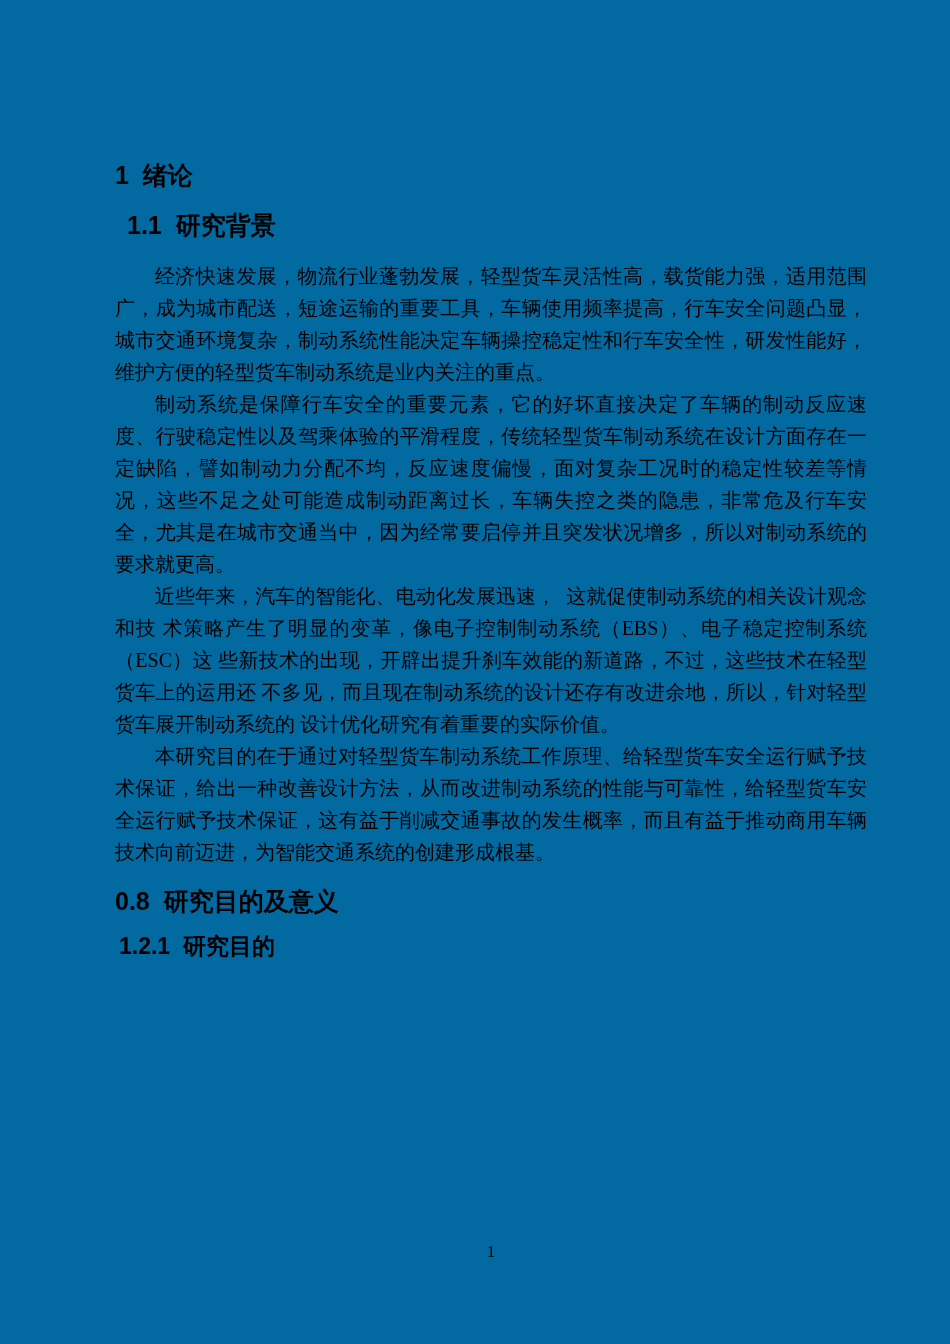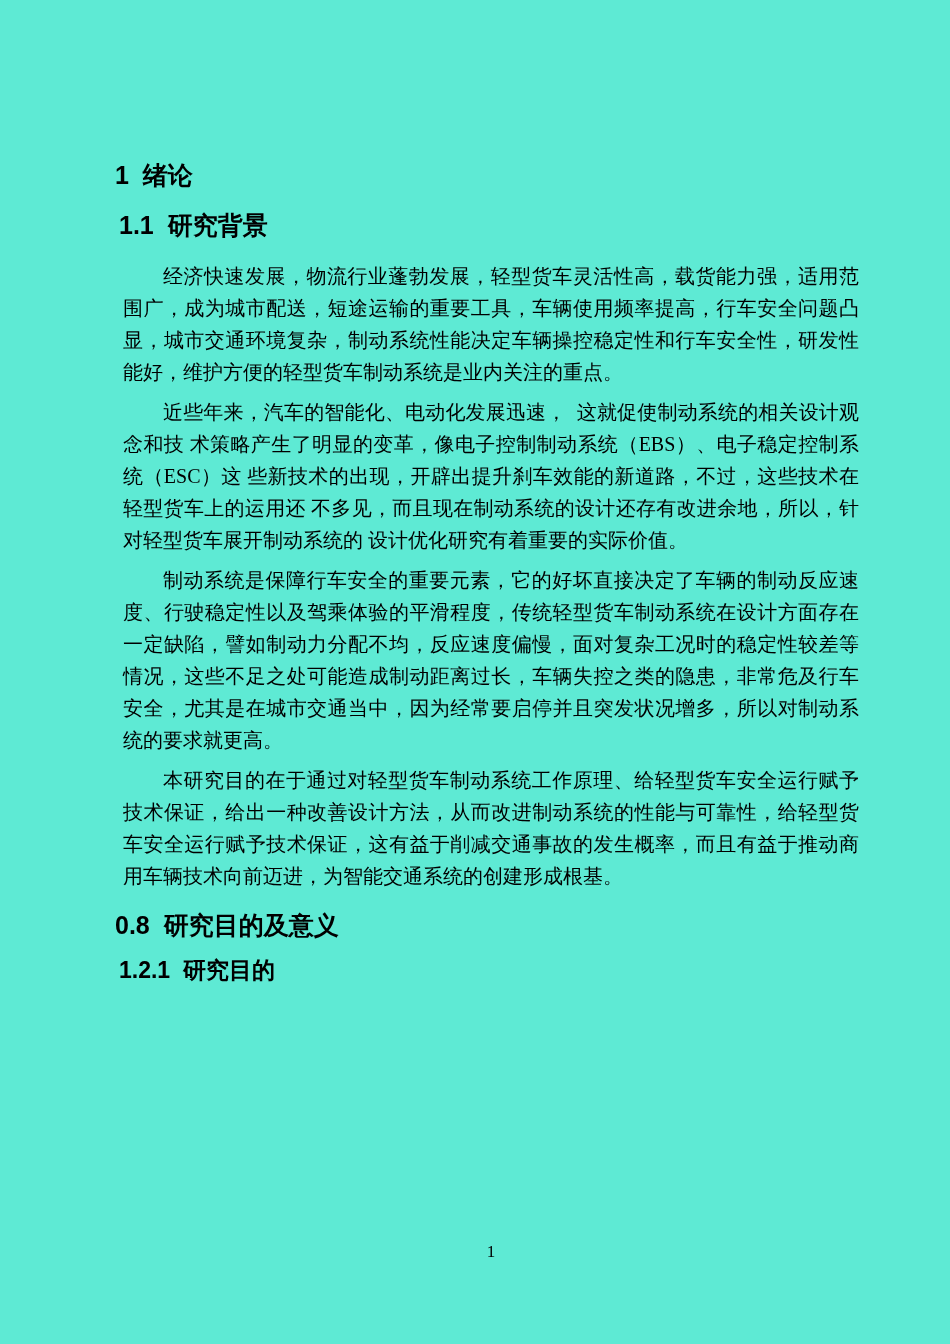--- a/index.html
+++ b/index.html
@@ -4,21 +4,21 @@
 <style>
   html, body {
     margin: 0;
     padding: 0;
     background: #ffffff;
   }
   .page {
     position: relative;
     width: 950px;
     height: 1344px;
-    background: #5eead4;
+    background: #0369a1;
     color: #000000;
     font-family: "Liberation Serif", serif;
     overflow: hidden;
   }
   .content {
     position: absolute;
     left: 115px;
     top: 158px;
     width: 752px;
   }
@@ -28,38 +28,38 @@
     font-size: 25px;
     line-height: 34px;
     margin: 0 0 16px 0;
     white-space: pre-wrap;
   }
   .h2 {
     font-family: "Liberation Sans", sans-serif;
     font-weight: bold;
     font-size: 25px;
     line-height: 34px;
-    margin: 0 0 18px 4px;
+    margin: 0 0 18px 12px;
     white-space: pre-wrap;
   }
   .h2.mid {
     margin: 16px 0 12px 0;
   }
   .h3 {
     font-family: "Liberation Sans", sans-serif;
     font-weight: bold;
     font-size: 23px;
     line-height: 32px;
     margin: 0 0 12px 4px;
     white-space: pre-wrap;
   }
   .para {
     font-size: 20px;
     line-height: 32px;
-    margin: 8px;
+    margin: 0;
     text-align: justify;
     text-justify: inter-ideograph;
     text-indent: 40px;
     white-space: pre-wrap;
     word-break: break-all;
   }
   .footer {
     position: absolute;
     left: 115px;
     top: 1242px;
@@ -74,23 +74,23 @@
 
 <div class="page">
   <main class="content">
 
     <div class="h1">1  绪论</div>
 
     <div class="h2">1.1  研究背景</div>
 
     <p class="para">经济快速发展，物流行业蓬勃发展，轻型货车灵活性高，载货能力强，适用范围广，成为城市配送，短途运输的重要工具，车辆使用频率提高，行车安全问题凸显，城市交通环境复杂，制动系统性能决定车辆操控稳定性和行车安全性，研发性能好，维护方便的轻型货车制动系统是业内关注的重点。</p>
 
+    <p class="para">制动系统是保障行车安全的重要元素，它的好坏直接决定了车辆的制动反应速度、行驶稳定性以及驾乘体验的平滑程度，传统轻型货车制动系统在设计方面存在一定缺陷，譬如制动力分配不均，反应速度偏慢，面对复杂工况时的稳定性较差等情况，这些不足之处可能造成制动距离过长，车辆失控之类的隐患，非常危及行车安全，尤其是在城市交通当中，因为经常要启停并且突发状况增多，所以对制动系统的要求就更高。</p>
+
     <p class="para">近些年来，汽车的智能化、电动化发展迅速，  这就促使制动系统的相关设计观念和技 术策略产生了明显的变革，像电子控制制动系统（EBS）、电子稳定控制系统（ESC）这 些新技术的出现，开辟出提升刹车效能的新道路，不过，这些技术在轻型货车上的运用还 不多见，而且现在制动系统的设计还存有改进余地，所以，针对轻型货车展开制动系统的 设计优化研究有着重要的实际价值。</p>
-
-    <p class="para">制动系统是保障行车安全的重要元素，它的好坏直接决定了车辆的制动反应速度、行驶稳定性以及驾乘体验的平滑程度，传统轻型货车制动系统在设计方面存在一定缺陷，譬如制动力分配不均，反应速度偏慢，面对复杂工况时的稳定性较差等情况，这些不足之处可能造成制动距离过长，车辆失控之类的隐患，非常危及行车安全，尤其是在城市交通当中，因为经常要启停并且突发状况增多，所以对制动系统的要求就更高。</p>
 
     <p class="para">本研究目的在于通过对轻型货车制动系统工作原理、给轻型货车安全运行赋予技术保证，给出一种改善设计方法，从而改进制动系统的性能与可靠性，给轻型货车安全运行赋予技术保证，这有益于削减交通事故的发生概率，而且有益于推动商用车辆技术向前迈进，为智能交通系统的创建形成根基。</p>
 
     <div class="h2 mid">0.8  研究目的及意义</div>
 
     <div class="h3">1.2.1  研究目的</div>
 
 
   </main>
 

